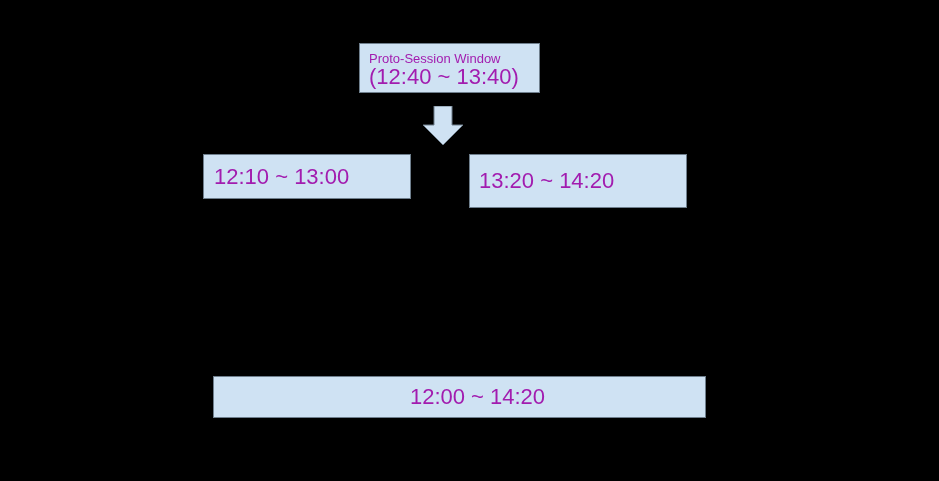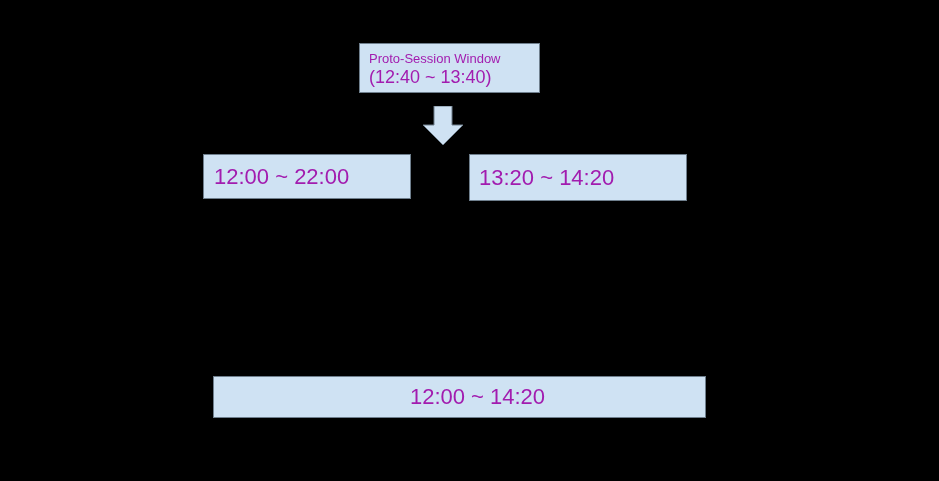--- a/index.html
+++ b/index.html
@@ -34,21 +34,21 @@
     align-items: flex-start;
     justify-content: center;
     padding-left: 9px;
   }
   .proto-title {
     font-size: 13px;
     line-height: 17px;
     white-space: nowrap;
   }
   .proto-range {
-    font-size: 18px;
+    font-size: 22px;
     line-height: 20px;
     white-space: nowrap;
   }
   .arrow {
     position: absolute;
     left: 423px;
     top: 106px;
     width: 40px;
     height: 39px;
     display: block;
@@ -58,21 +58,21 @@
     top: 154px;
     width: 208px;
     height: 45px;
     padding-left: 10px;
     font-size: 22px;
   }
   .session-b-box {
     left: 469px;
     top: 154px;
     width: 218px;
-    height: 47px;
+    height: 54px;
     padding-left: 9px;
     font-size: 22px;
   }
   .merged-box {
     left: 213px;
     top: 376px;
     width: 493px;
     height: 42px;
     justify-content: center;
     font-size: 22px;
@@ -89,21 +89,21 @@
   <div class="box proto-box">
     <div class="proto-title">Proto-Session Window</div>
     <div class="proto-range">(12:40 ~ 13:40)</div>
   </div>
 
   <svg class="arrow" viewBox="0 0 40 39" xmlns="http://www.w3.org/2000/svg">
     <polygon points="11,0 29,0 29,19 40,19 20,39 0,19 11,19" stroke="#6f7f8d" stroke-width="1" fill="#cfe2f3"></polygon>
   </svg>
 
   <div class="box session-a-box">
-    <span class="label">12:00 ~ 22:00</span>
+    <span class="label">12:10 ~ 13:00</span>
   </div>
 
   <div class="box session-b-box">
     <span class="label">13:20 ~ 14:20</span>
   </div>
 
   <div class="box merged-box">
     <span class="label">12:00 ~ 14:20</span>
   </div>
 

